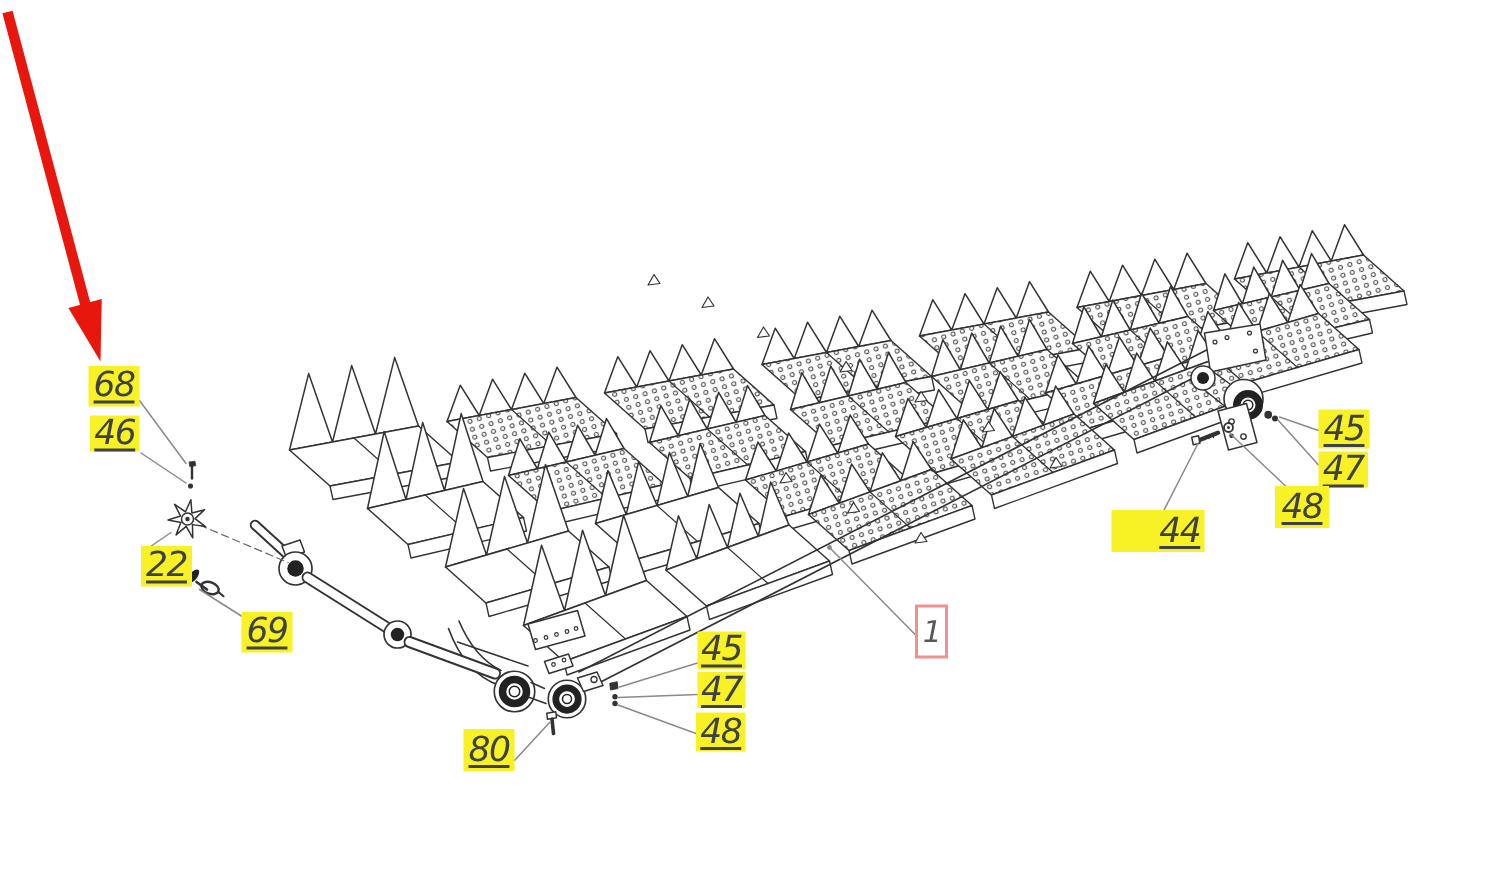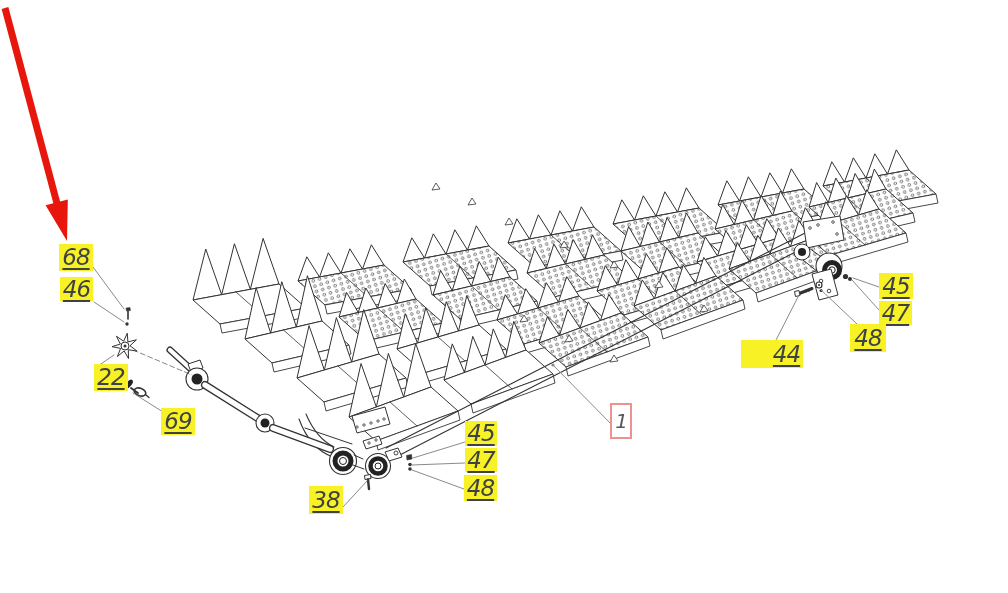--- a/index.html
+++ b/index.html
@@ -239,21 +239,21 @@
       <div class="callout highlight" style="left: 60px; top: 277px; width: 33px; height: 24px; align-items: flex-end;">
         <span>46</span>
       </div>
       <div class="callout highlight" style="left: 60px; top: 364px; width: 34px; height: 27px; margin-left: 34px;">
         <span>22</span>
       </div>
       <div class="callout highlight" style="left: 161px; top: 408px; width: 34px; height: 27px;">
         <span>69</span>
       </div>
       <div class="callout highlight" style="left: 309px; top: 486px; width: 34px; height: 28px;">
-        <span>38</span>
+        <span>80</span>
       </div>
       <div class="callout highlight" style="left: 465px; top: 421px; width: 32px; height: 25px;">
         <span>45</span>
       </div>
       <div class="callout highlight" style="left: 465px; top: 448px; width: 32px; height: 24px;">
         <span>47</span>
       </div>
       <div class="callout highlight" style="left: 464px; top: 475px; width: 33px; height: 26px;">
         <span>48</span>
       </div>

